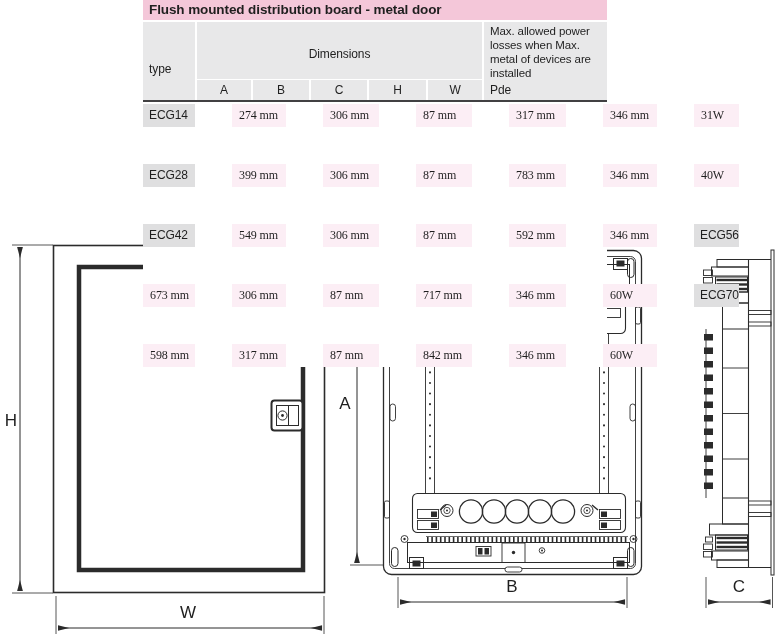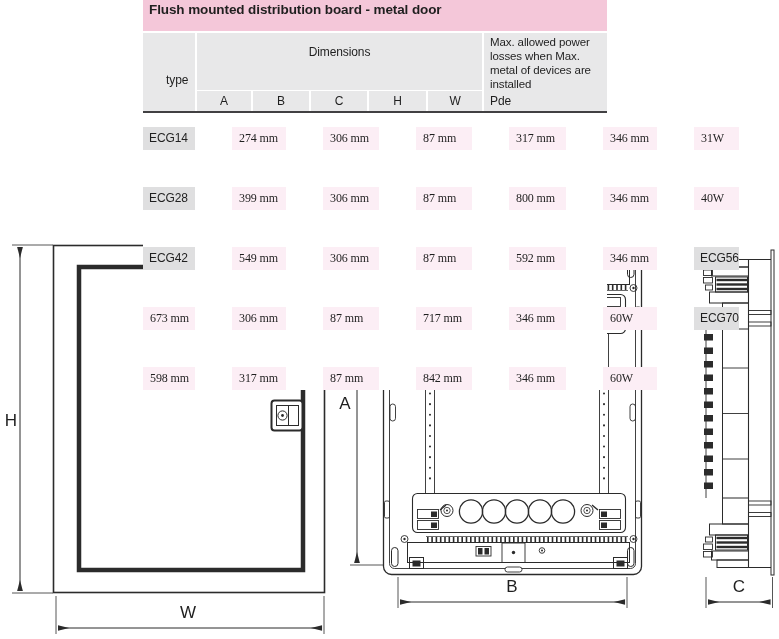--- a/index.html
+++ b/index.html
@@ -26,40 +26,40 @@
     fill:var(--ink);font-family:"Liberation Sans",sans-serif;
     font-size:17px;stroke:none;
   }
 
   
   .spec-table{
     position:absolute;left:143px;top:0;width:464px;
     font-size:12px;letter-spacing:-0.1px;line-height:1.15;
   }
   .tbl-title{
-    height:31px;background:var(--accent);
+    height:20px;background:var(--accent);
     font-size:13.5px;font-weight:bold;line-height:20px;
     padding-left:6px;margin-bottom:1.5px;white-space:nowrap;
   }
   .tbl-head{
     display:grid;
     grid-template-columns:52px 54px 56px 56px 57px 54px 1fr;
     grid-template-rows:57px 20px;
     column-gap:2px;row-gap:1px;
     background:#fff;border-bottom:2px solid #414042;
   }
   .cell{background:var(--head-gray);}
   .h-type{grid-column:1;grid-row:1/3;position:relative;}
-  .h-type span{position:absolute;left:23px;bottom:23px;}
-  .h-dims{grid-column:2/7;grid-row:1;display:flex;align-items:center;justify-content:center;padding-bottom:17px;}
+  .h-type span{position:absolute;left:6px;bottom:23px;}
+  .h-dims{grid-column:2/7;grid-row:1;display:flex;align-items:flex-end;justify-content:center;padding-bottom:17px;}
   .h-pde{grid-column:7;grid-row:1/3;display:flex;flex-direction:column;justify-content:space-between;padding:2px 4px 2px 6px;}
   .h-pde .pde-desc{font-size:11.5px;line-height:1.22;}
   .h-sub{grid-row:2;text-align:center;line-height:20px;}
   .tbl-body{
-    display:grid;margin-top:14px;
+    display:grid;margin-top:2px;
     grid-template-columns:52px 54px 56px 56px 57px 54px 1fr;
     grid-auto-rows:23px;column-gap:2px;row-gap:2px;background:#fff;gap:37px;
   }
   .c-type{background:var(--type-gray);padding-left:6px;line-height:23px;}
   .c-val{background:var(--row-pink);padding-left:7px;line-height:23px;font-family:Liberation Serif, serif;}
 </style>
 </head>
 <body>
 
 <div class="sheet">
@@ -244,21 +244,21 @@
         <div class="c-val">274 mm</div>
         <div class="c-val">306 mm</div>
         <div class="c-val">87 mm</div>
         <div class="c-val">317 mm</div>
         <div class="c-val">346 mm</div>
         <div class="c-val">31W</div>
         <div class="c-type">ECG28</div>
         <div class="c-val">399 mm</div>
         <div class="c-val">306 mm</div>
         <div class="c-val">87 mm</div>
-        <div class="c-val">800 mm</div>
+        <div class="c-val">783 mm</div>
         <div class="c-val">346 mm</div>
         <div class="c-val">40W</div>
         <div class="c-type">ECG42</div>
         <div class="c-val">549 mm</div>
         <div class="c-val">306 mm</div>
         <div class="c-val">87 mm</div>
         <div class="c-val">592 mm</div>
         <div class="c-val">346 mm</div>
         <div class="c-type">ECG56</div>
         <div class="c-val">673 mm</div>

